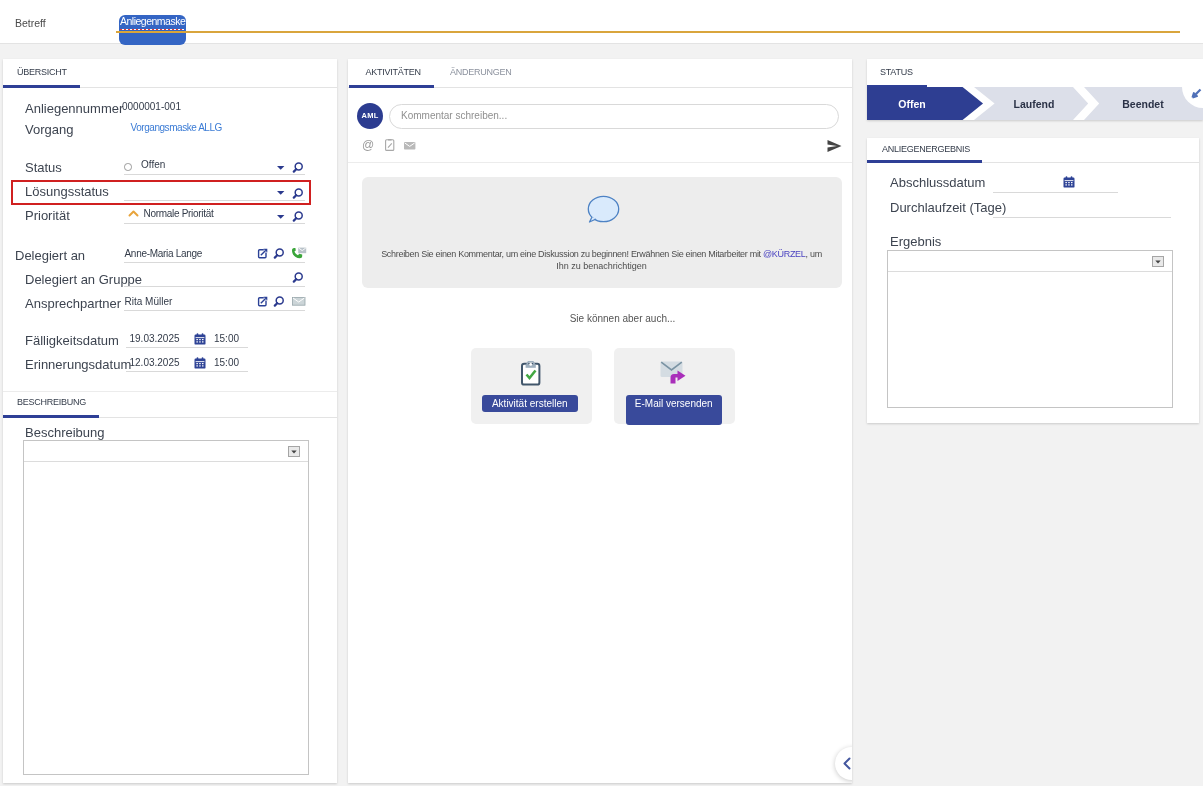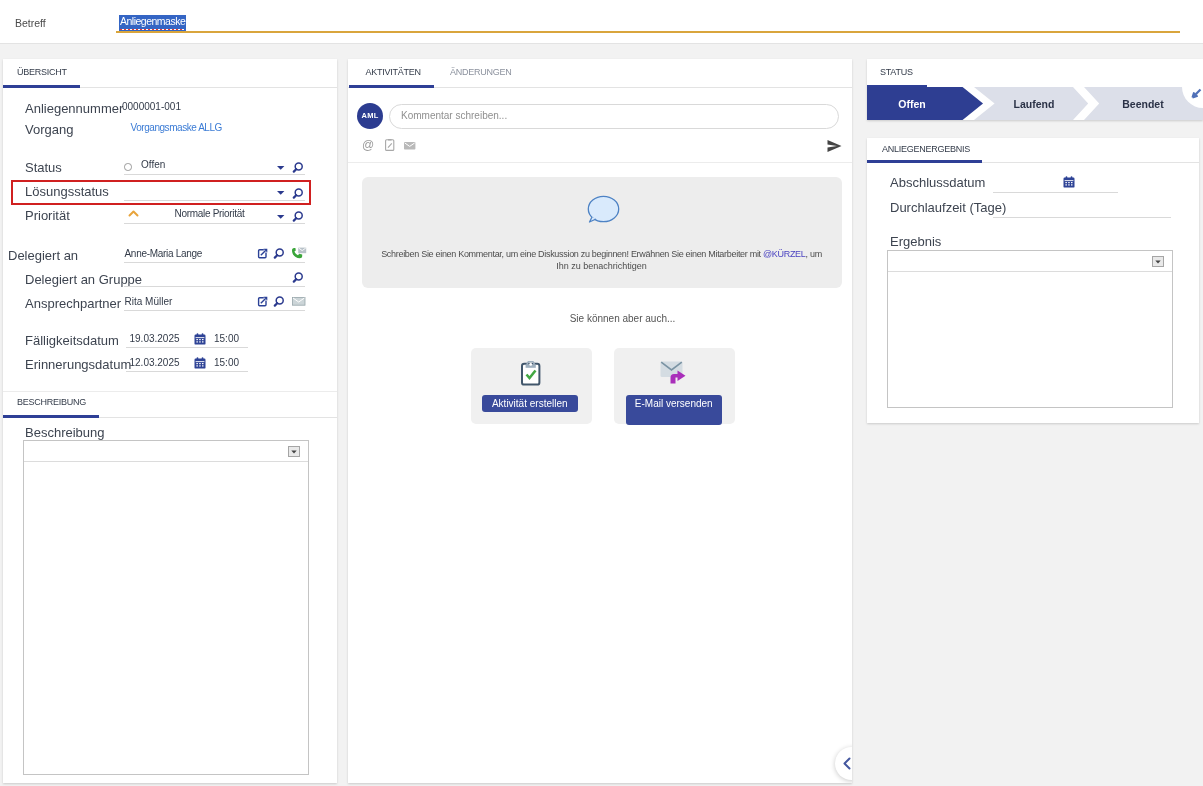--- a/index.html
+++ b/index.html
@@ -13,21 +13,21 @@
 .tabtxt { position:absolute; font-size:9px; color:#333b49; letter-spacing:-0.25px; white-space:nowrap; }
 .bluebar { position:absolute; background:#2e3f96; height:3.5px; }
 .greyline { position:absolute; background:#e3e3e3; height:1px; }
 </style>
 </head>
 <body>
 <div id="stage">
 
 <div class="panel" style="left:0;top:0;width:1203px;height:44px;box-shadow:none;border-bottom:1px solid #e3e3e3;"></div>
 <div class="lbl" style="left:15px;top:16.5px;color:#4a4a4a;font-size:10.5px;">Betreff</div>
-<div class="abs" style="left:119px;top:15px;height:17px;background:#3465c4;color:#fff;font-size:10.5px;letter-spacing:-0.5px;line-height:13.5px;padding:0 1px;">Anliegenmaske</div>
+<div class="abs" style="left:119px;top:15px;height:30px;background:#3465c4;color:#fff;font-size:10.5px;letter-spacing:-0.5px;line-height:13.5px;padding:0 1px;border-radius:6px;">Anliegenmaske</div>
 <div class="abs" style="left:120px;top:28.5px;width:64px;height:1.5px;background:repeating-linear-gradient(90deg,#e03a3a 0,#e03a3a 2px,#fff 2px,#fff 4px);"></div>
 <div class="abs" style="left:116px;top:31px;width:1064px;height:1.5px;background:#d9a53c;"></div>
 
 <div class="panel" id="leftp" style="left:3px;top:59px;width:334px;height:724px;"></div>
 <div id="leftc" class="abs" style="left:3px;top:59px;width:334px;height:724px;">
   <div class="tabtxt" style="left:14px;top:8px;">ÜBERSICHT</div>
   <div class="greyline" style="left:0;top:27.5px;width:334px;"></div>
   <div class="bluebar" style="left:0;top:25.5px;width:77px;"></div>
 
   <div class="lbl" style="left:22px;top:42px;">Anliegennummer</div>
@@ -56,31 +56,31 @@
       </svg>
   <svg class="abs" style="left:288.5px;top:128.5px;" width="11" height="11">
         <circle cx="6.7" cy="4.4" r="3.5" fill="none" stroke="#2b3a8e" stroke-width="1.5"></circle>
         <line x1="4.2" y1="7.2" x2="1.8" y2="9.6" stroke="#2b3a8e" stroke-width="2.2" stroke-linecap="round"></line>
       </svg>
 
   <div class="lbl" style="left:22px;top:148.5px;">Priorität</div>
   <svg class="abs" style="left:124.5px;top:151px;" width="11" height="7">
         <polyline points="1.5,5.5 5.5,1.5 9.5,5.5" fill="none" stroke="#e8a43c" stroke-width="2" stroke-linecap="round" stroke-linejoin="round"></polyline>
       </svg>
-  <div class="val" style="left:140.5px;top:148.5px;letter-spacing:-0.3px;margin-left:31px;">Normale Priorität</div>
+  <div class="val" style="left:140.5px;top:148.5px;letter-spacing:-0.3px;">Normale Priorität</div>
   <div class="uline" style="left:120.5px;top:163.7px;width:181.5px;"></div>
   <svg class="abs" style="left:274px;top:155.5px;" width="8" height="4">
         <polygon points="0,0 7.4,0 3.7,3.8" fill="#2b3a8e"></polygon>
       </svg>
   <svg class="abs" style="left:288.5px;top:152px;" width="11" height="11">
         <circle cx="6.7" cy="4.4" r="3.5" fill="none" stroke="#2b3a8e" stroke-width="1.5"></circle>
         <line x1="4.2" y1="7.2" x2="1.8" y2="9.6" stroke="#2b3a8e" stroke-width="2.2" stroke-linecap="round"></line>
       </svg>
 
-  <div class="lbl" style="left:5px;top:189px;">Delegiert an</div>
+  <div class="lbl" style="left:12px;top:189px;">Delegiert an</div>
   <div class="val" style="left:121.5px;top:189px;letter-spacing:-0.3px;">Anne-Maria Lange</div>
   <div class="uline" style="left:120.5px;top:203px;width:181.5px;"></div>
   <svg class="abs" style="left:254px;top:188.5px;" width="11" height="11">
         <path d="M6.8 1.7 H2.6 a1 1 0 0 0 -1 1 V8.7 a1 1 0 0 0 1 1 H8 a1 1 0 0 0 1 -1 V4.5" fill="none" stroke="#2b4196" stroke-width="1.4"></path>
         <line x1="3.8" y1="7.2" x2="8.6" y2="2.4" stroke="#2b4196" stroke-width="1.4"></line>
         <polygon points="6.4,0.7 10.3,0.7 10.3,4.6" fill="#2b4196"></polygon>
       </svg>
   <svg class="abs" style="left:270px;top:188.5px;" width="11" height="11">
         <circle cx="6.7" cy="4.4" r="3.5" fill="none" stroke="#2b3a8e" stroke-width="1.5"></circle>
         <line x1="4.2" y1="7.2" x2="1.8" y2="9.6" stroke="#2b3a8e" stroke-width="2.2" stroke-linecap="round"></line>

